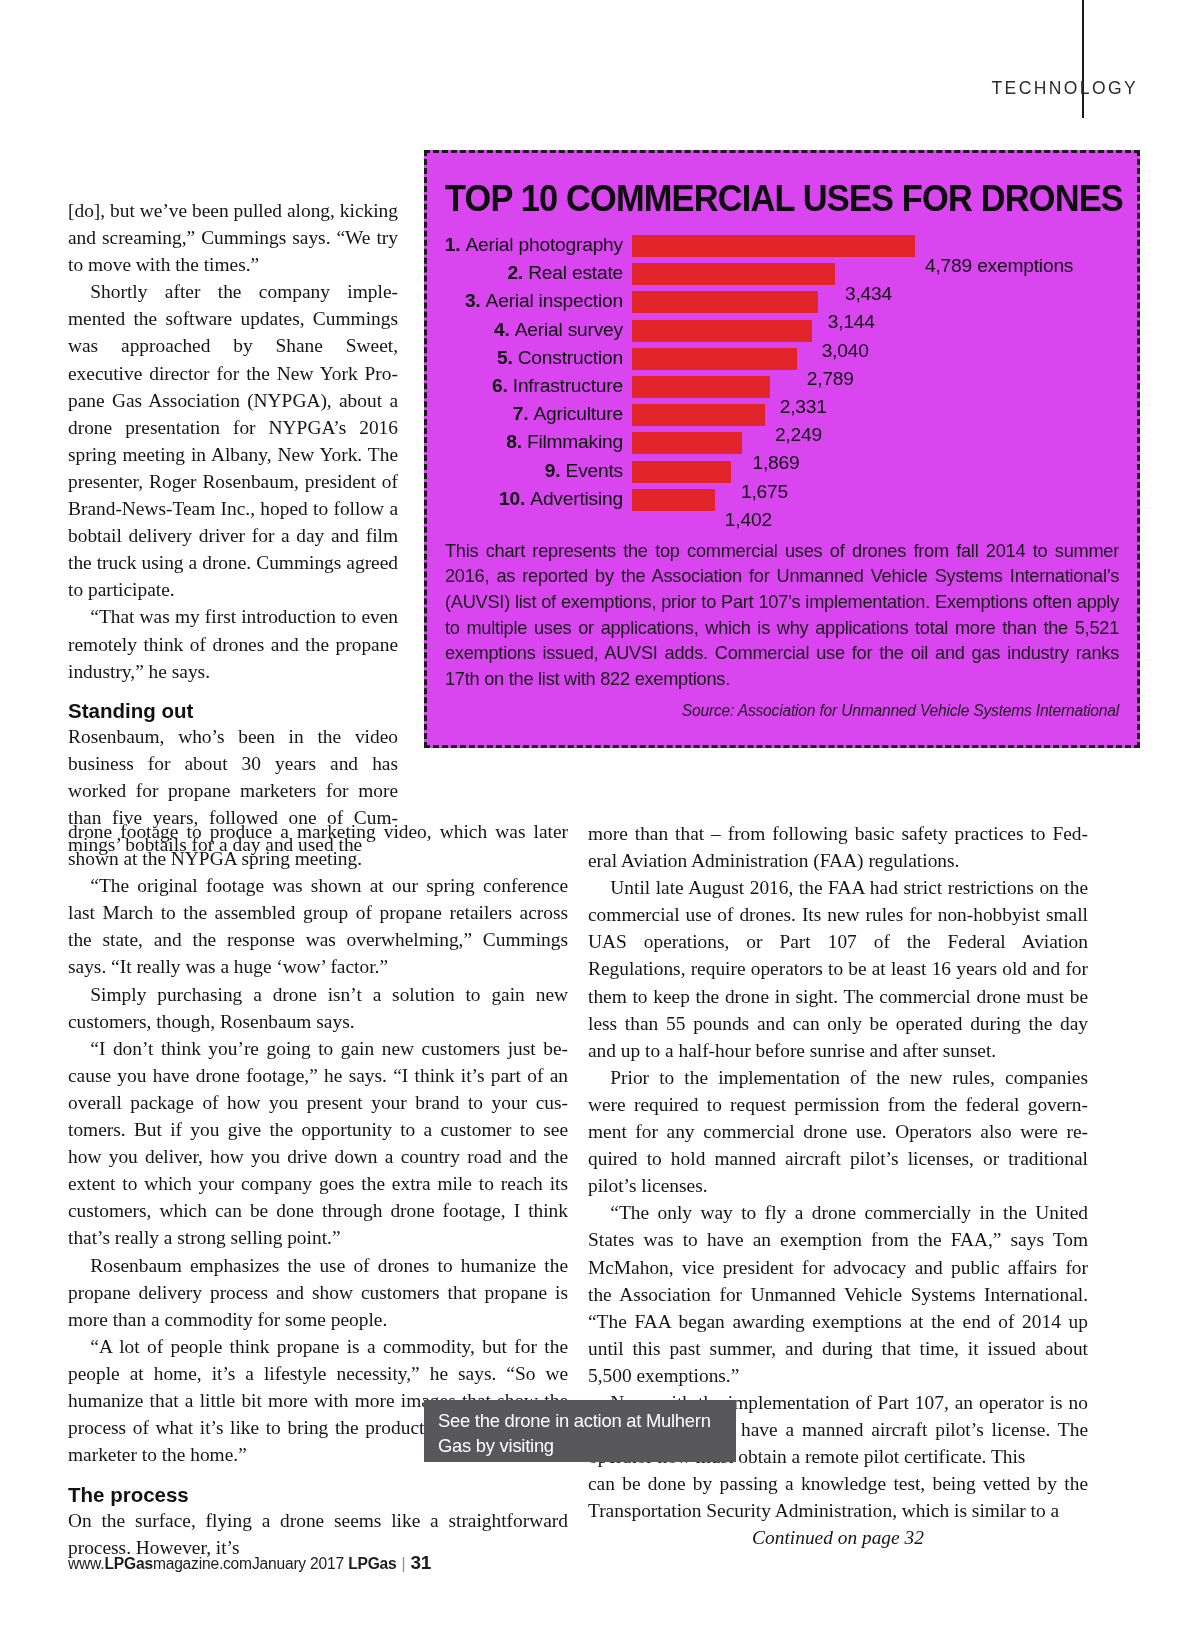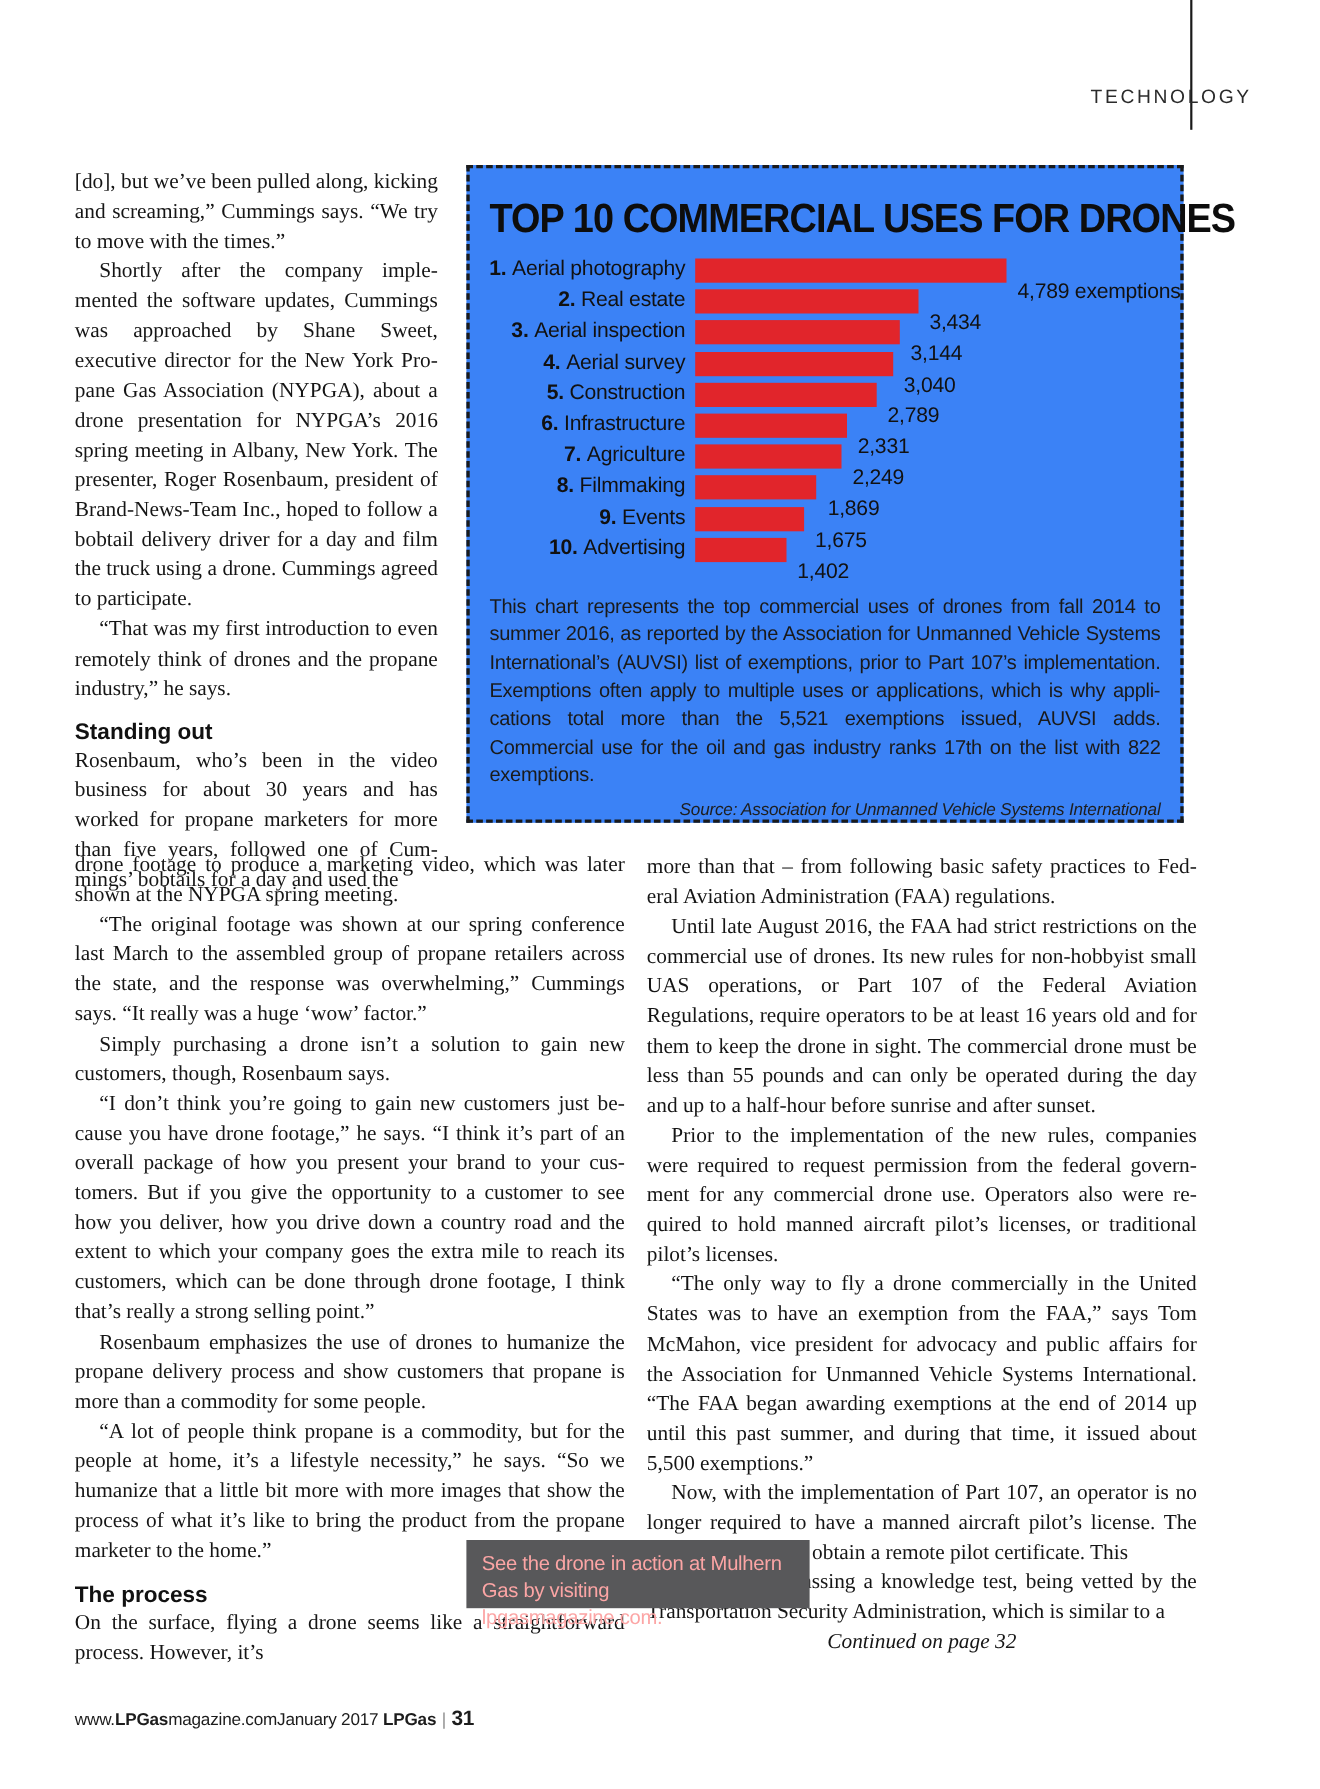--- a/index.html
+++ b/index.html
@@ -30,20 +30,21 @@
 
   
   .col{
     position:absolute;
     font-size:19.4px;
     line-height:27.1px;
     text-align:justify;
     text-justify:inter-word;
     hyphens:manual;
     color:#151515;
+    margin-top:45px;
   }
   .col p{margin:0;}
   .col p.ind{text-indent:1.15em;}
 
   #col-left-top{left:68px; top:152px; width:330px;}
   #col-left-bottom{left:68px; top:773px; width:500px;}
   #col-right{left:588px; top:775px; width:500px;}
 
   .subhead{
     font-family:"Liberation Sans", sans-serif;
@@ -60,22 +61,22 @@
   .cont{
     font-style:italic;
     text-align:center;
     display:block;
   }
 
   
   .info{
     position:absolute;
     left:424px; top:150px;
-    width:652px; height:598px;
-    background:#3b82f6;
+    width:716px; height:598px;
+    background:#d946ef;
     border:3px dashed #1a1a1a;
     box-sizing:border-box;
   }
   .info-title{
     font-family:"Liberation Sans", sans-serif;
     font-weight:bold;
     font-size:37px;
     line-height:40px;
     letter-spacing:-0.9px;
     color:#0d0d0d;
@@ -143,21 +144,21 @@
     left:424px; top:1400px;
     width:312px; height:62px;
     background:#58585a;
     box-sizing:border-box;
     padding:9px 14px 0 14px;
   }
   .callout-txt{
     font-family:"Liberation Sans", sans-serif;
     font-size:18.4px;
     line-height:24.5px;
-    color:#fca5a5;
+    color:#ffffff;
     letter-spacing:-0.25px;
   }
 
   
   .footer{
     position:absolute; left:68px; right:62px; bottom:52px;
     display:flex; align-items:baseline; justify-content:flex-start;
     font-family:"Liberation Sans", sans-serif;
     font-size:15.6px;
     color:#1c1c1c;

